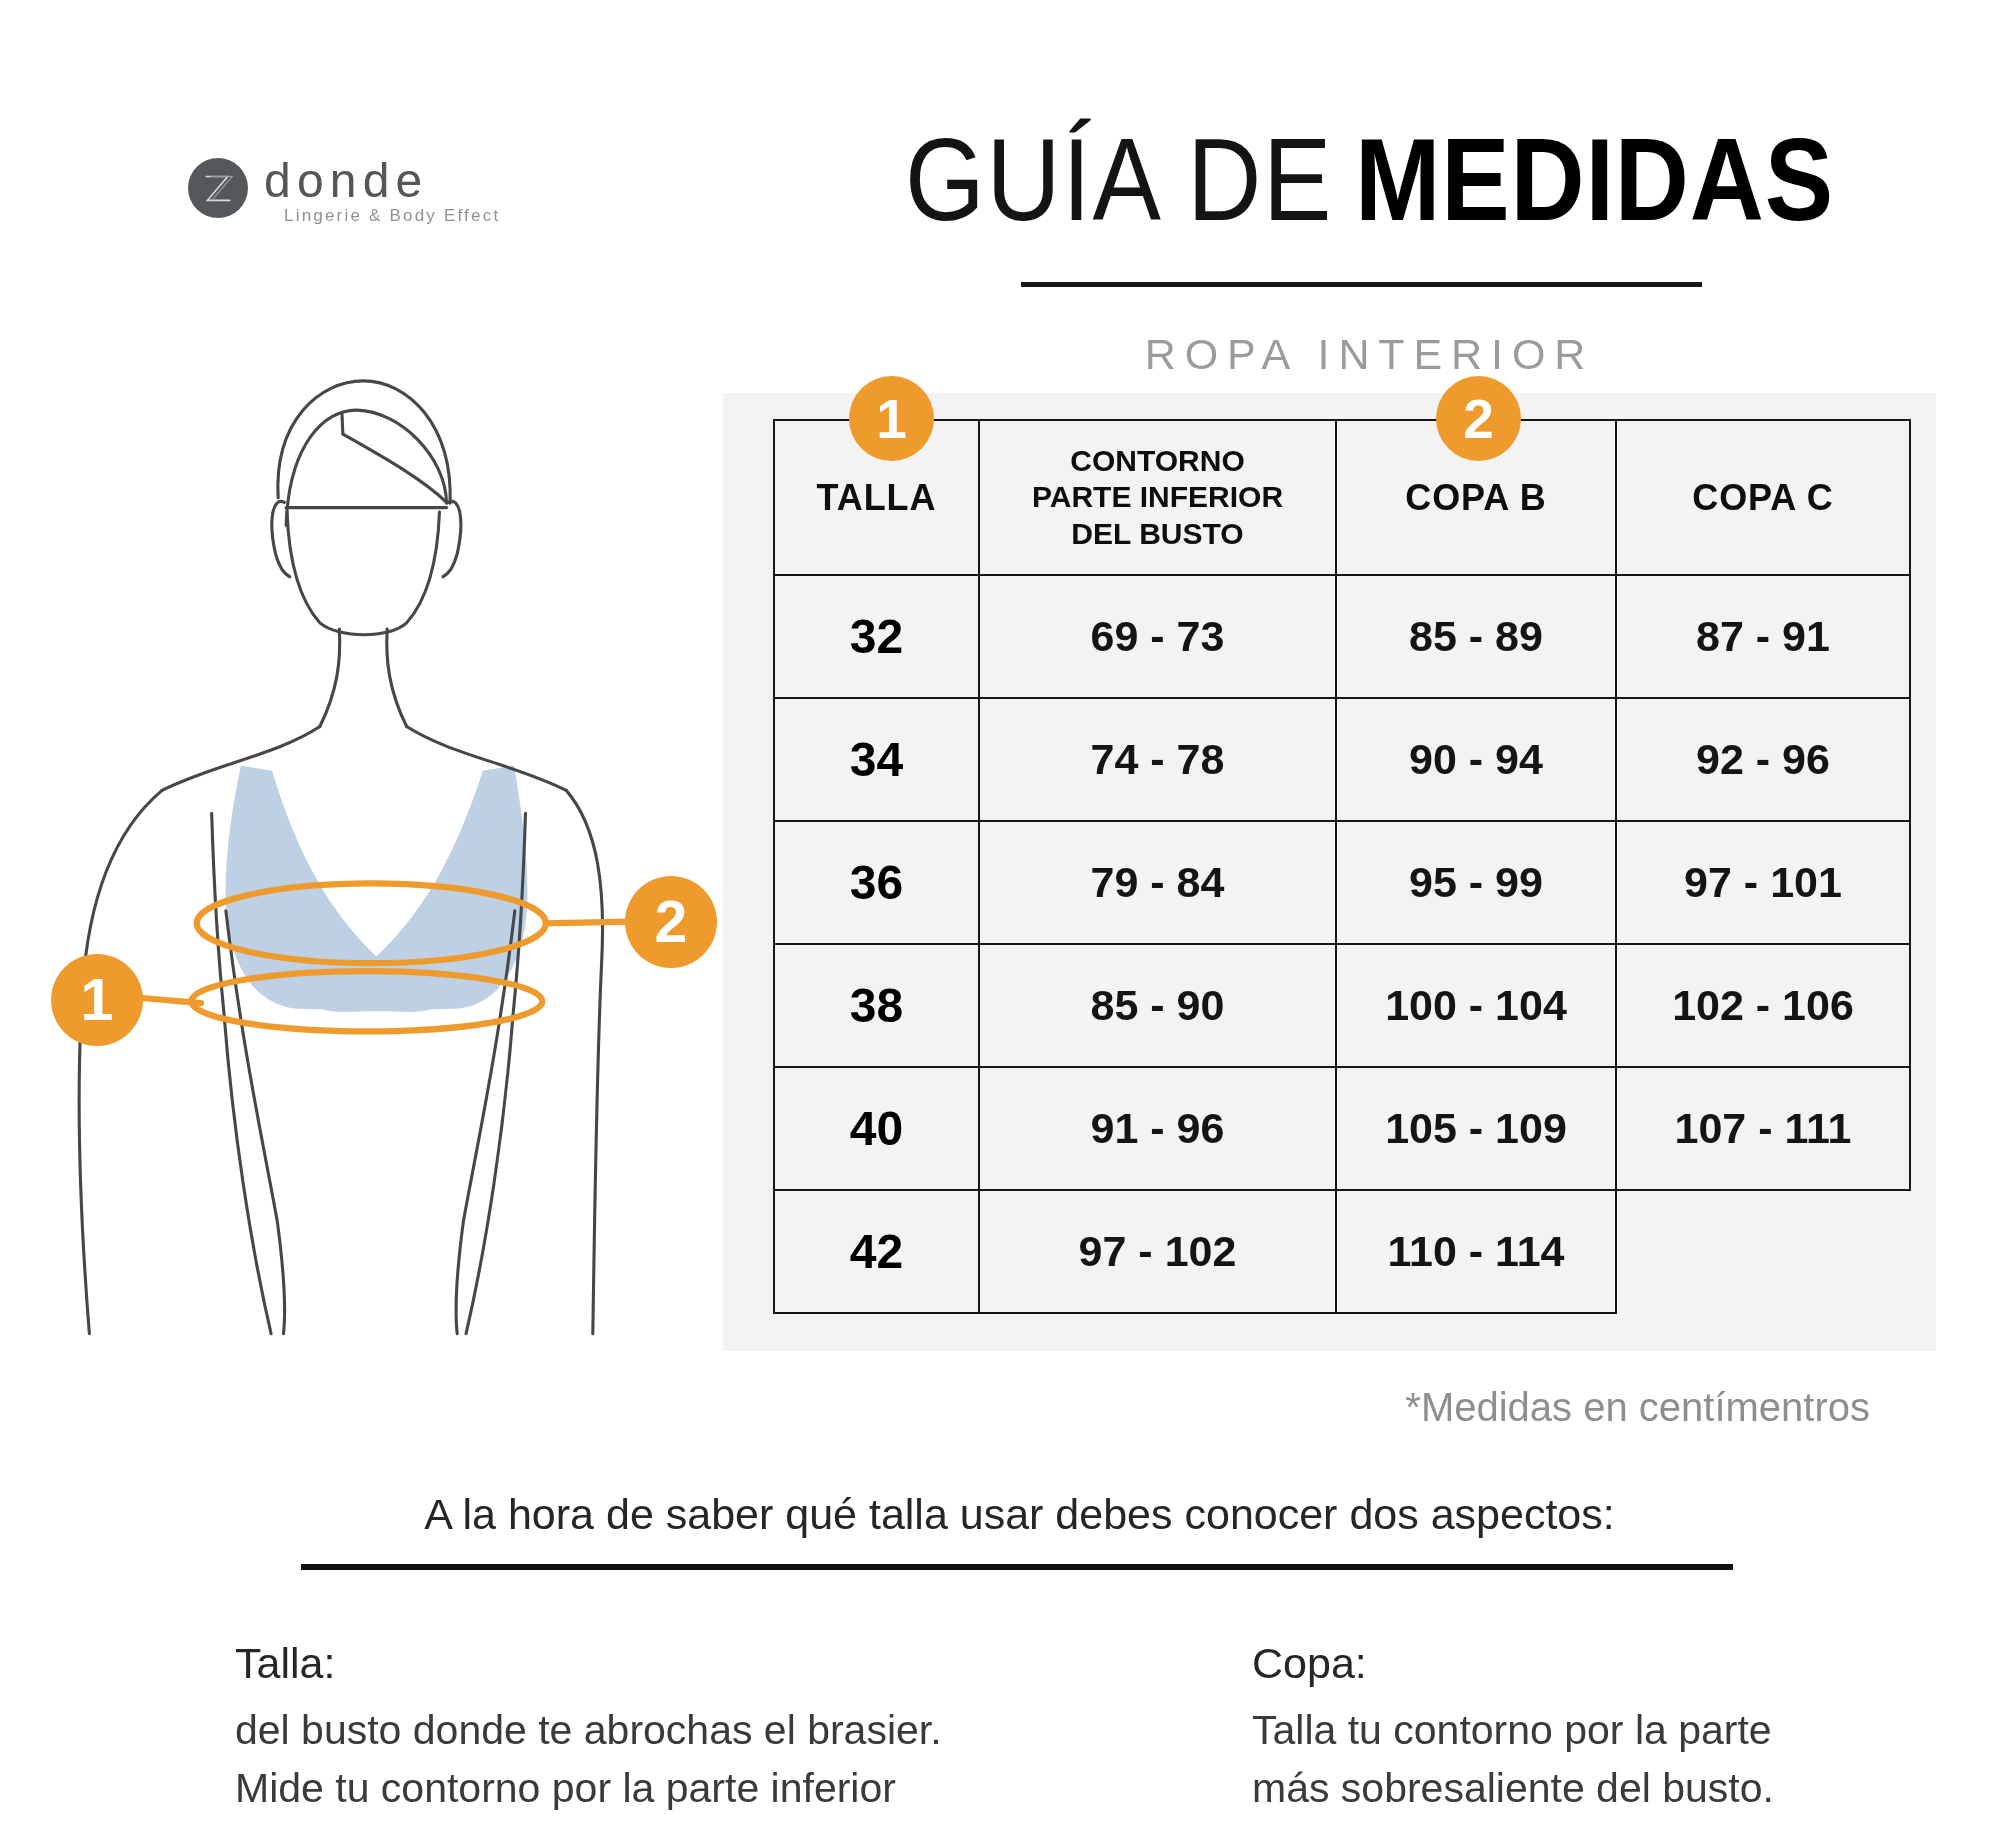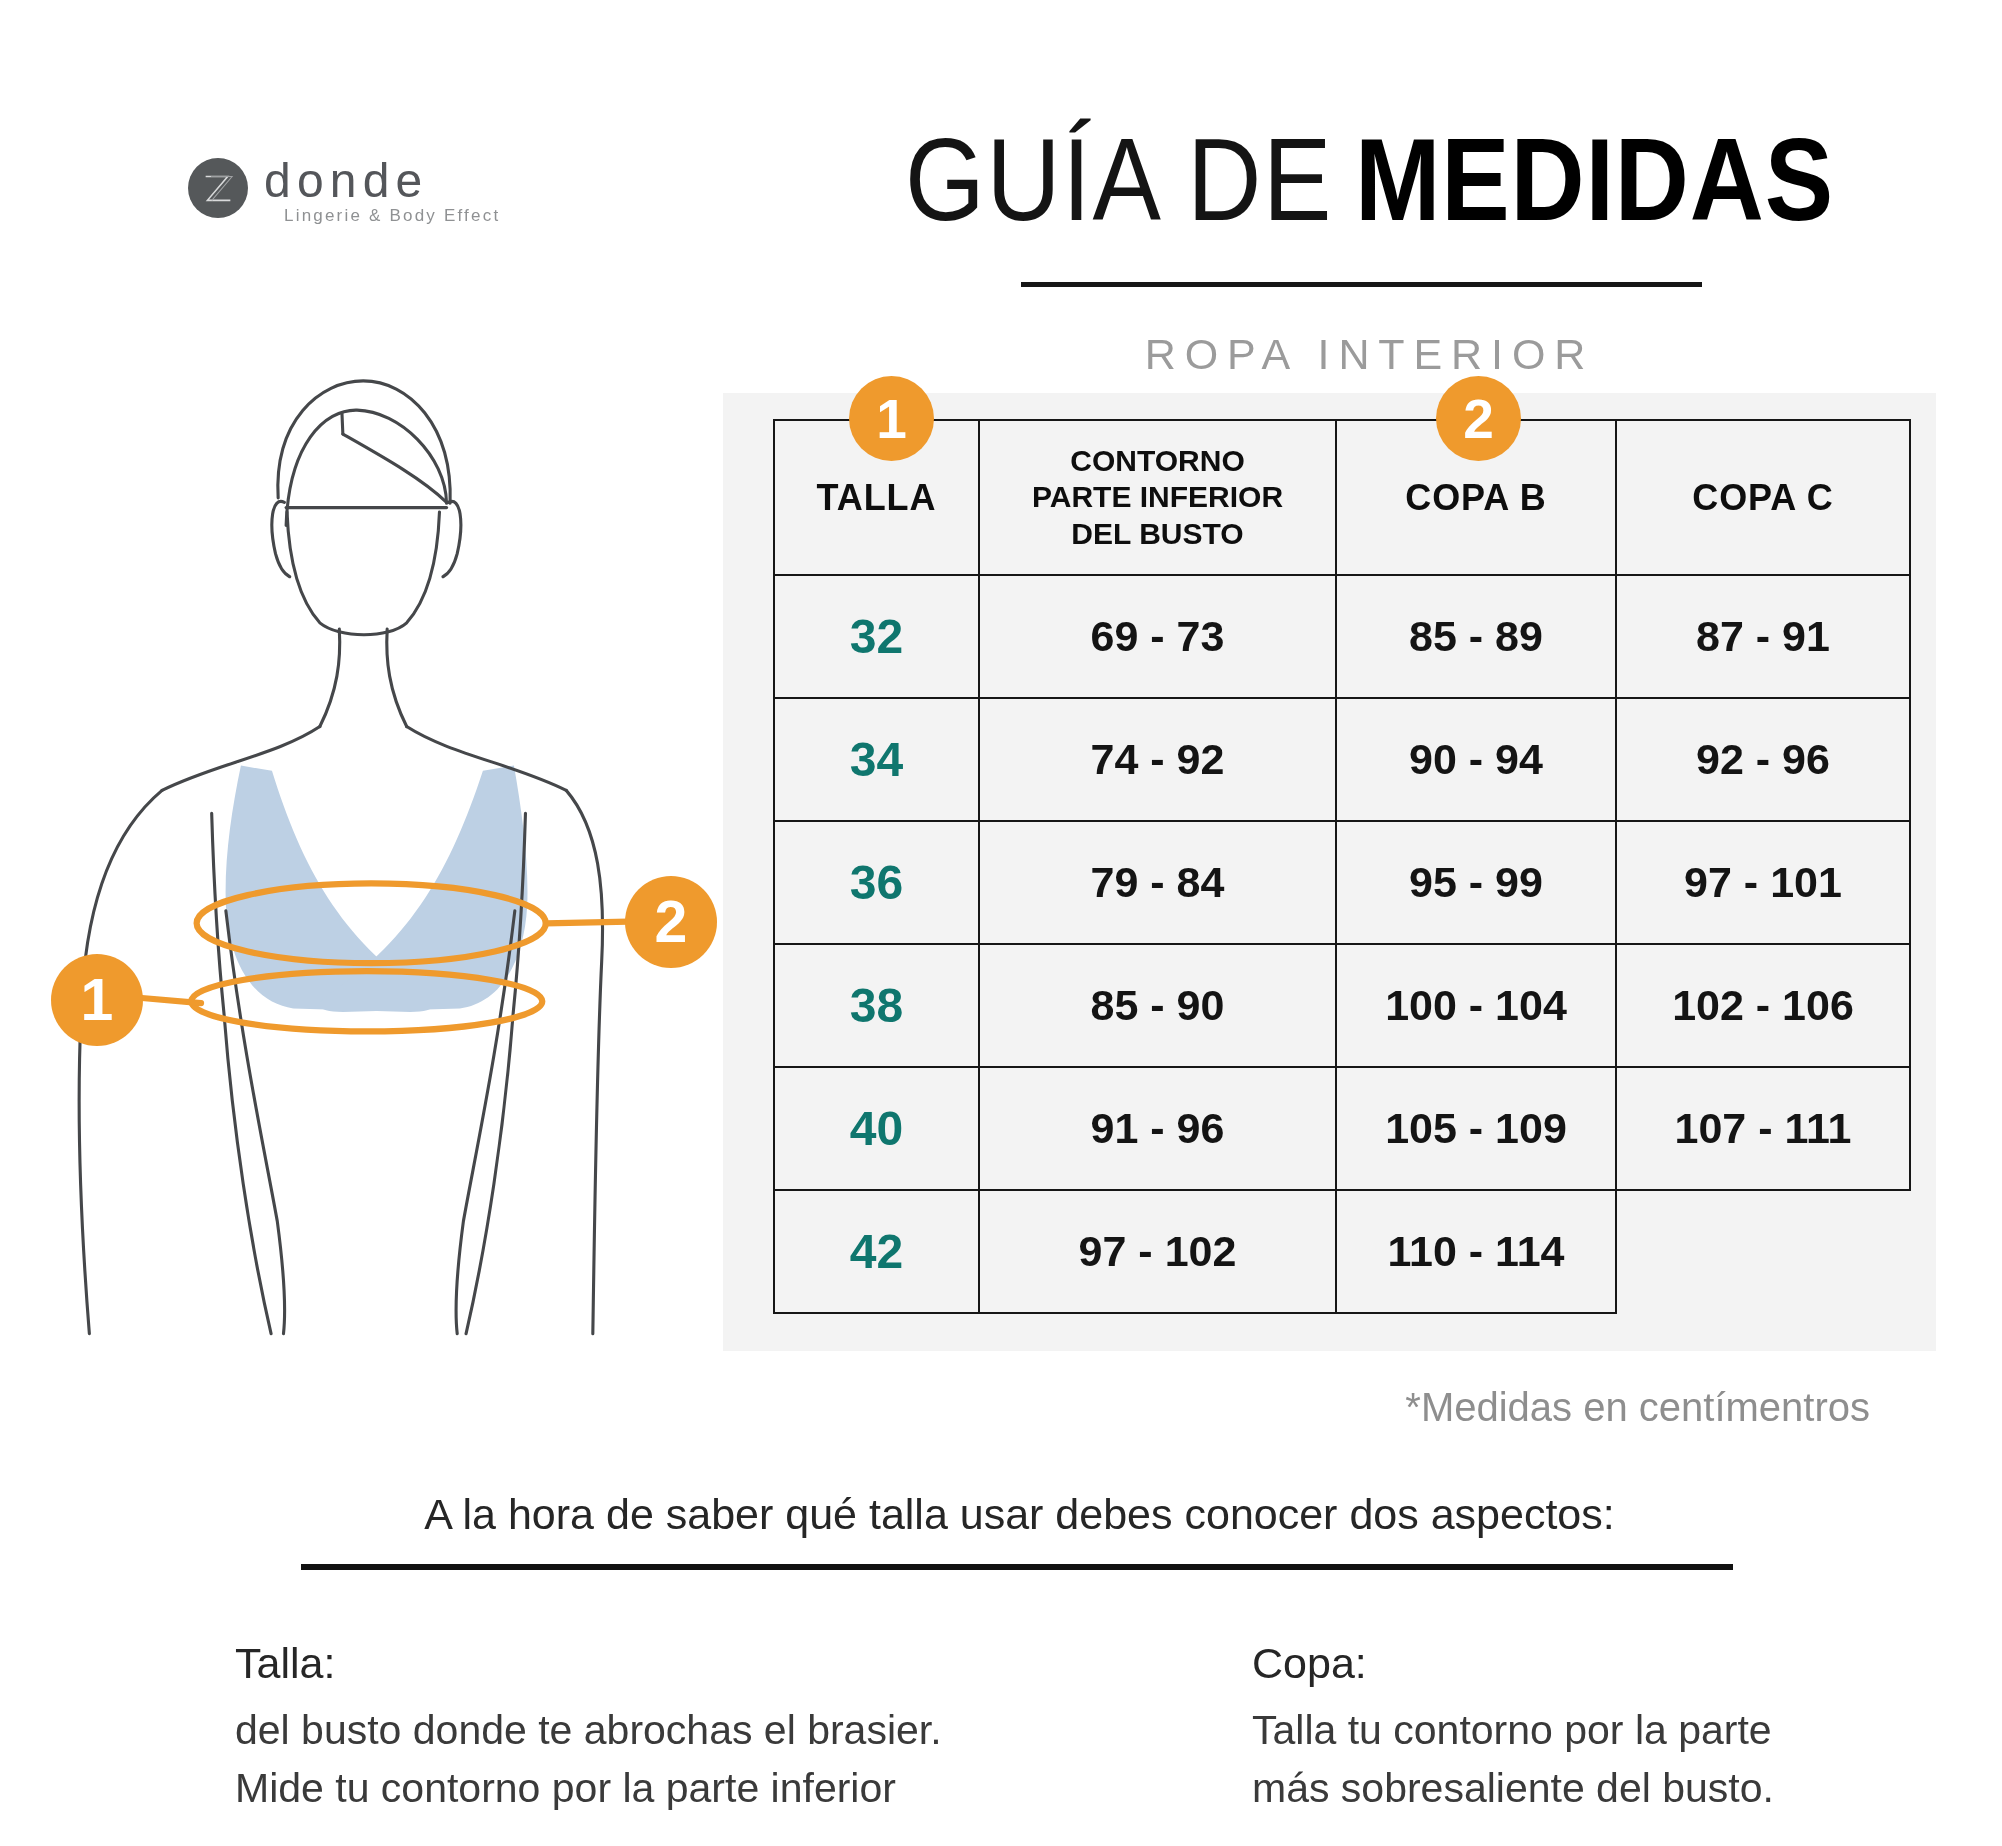--- a/index.html
+++ b/index.html
@@ -40,21 +40,21 @@
   .size-table{left:773px;top:419px;display:grid;z-index:3;
     grid-template-columns:207px 357px 280px 294px;
     grid-template-rows:157px repeat(6,123px);}
   .t-cell{display:flex;flex-direction:column;align-items:center;justify-content:center;
     border-right:2.7px solid #161616;border-bottom:2.7px solid #161616;text-align:center;}
   .t-cell.colfirst{border-left:2.7px solid #161616;}
   .t-cell.rowfirst{border-top:2.7px solid #161616;}
   .t-cell.ghost{border:none;background:transparent;}
   .h-label{font-weight:700;font-size:36px;letter-spacing:0.9px;color:#0e0e0e;}
   .h-sub{font-weight:700;font-size:30px;line-height:1.22;color:#0e0e0e;}
-  .v-talla{font-weight:700;font-size:48px;color:#0f766e;}
+  .v-talla{font-weight:700;font-size:48px;color:#000000;}
   .v-range{font-weight:700;font-size:43px;color:#141414;}
 
   .footnote{right:133px;top:1385px;font-size:40px;color:#8e8e8e;}
 
   
   .statement{left:177px;top:1490px;width:1685px;text-align:center;font-size:43px;color:#262626;}
   .statement-line{left:301px;top:1564px;width:1432px;height:6.2px;background:#111;}
   .info-block{font-size:41px;color:#3a3a3a;line-height:1.42;}
   .info-label{font-size:43px;color:#262626;margin-bottom:7px;}
   .block-talla{left:235px;top:1633px;}
@@ -159,21 +159,21 @@
       <span class="v-range">85 - 89</span>
     </div>
   <div class="t-cell">
       <span class="v-range">87 - 91</span>
     </div>
 
   <div class="t-cell colfirst">
       <span class="v-talla">34</span>
     </div>
   <div class="t-cell">
-      <span class="v-range">74 - 92</span>
+      <span class="v-range">74 - 78</span>
     </div>
   <div class="t-cell">
       <span class="v-range">90 - 94</span>
     </div>
   <div class="t-cell">
       <span class="v-range">92 - 96</span>
     </div>
 
   <div class="t-cell colfirst">
       <span class="v-talla">36</span>

